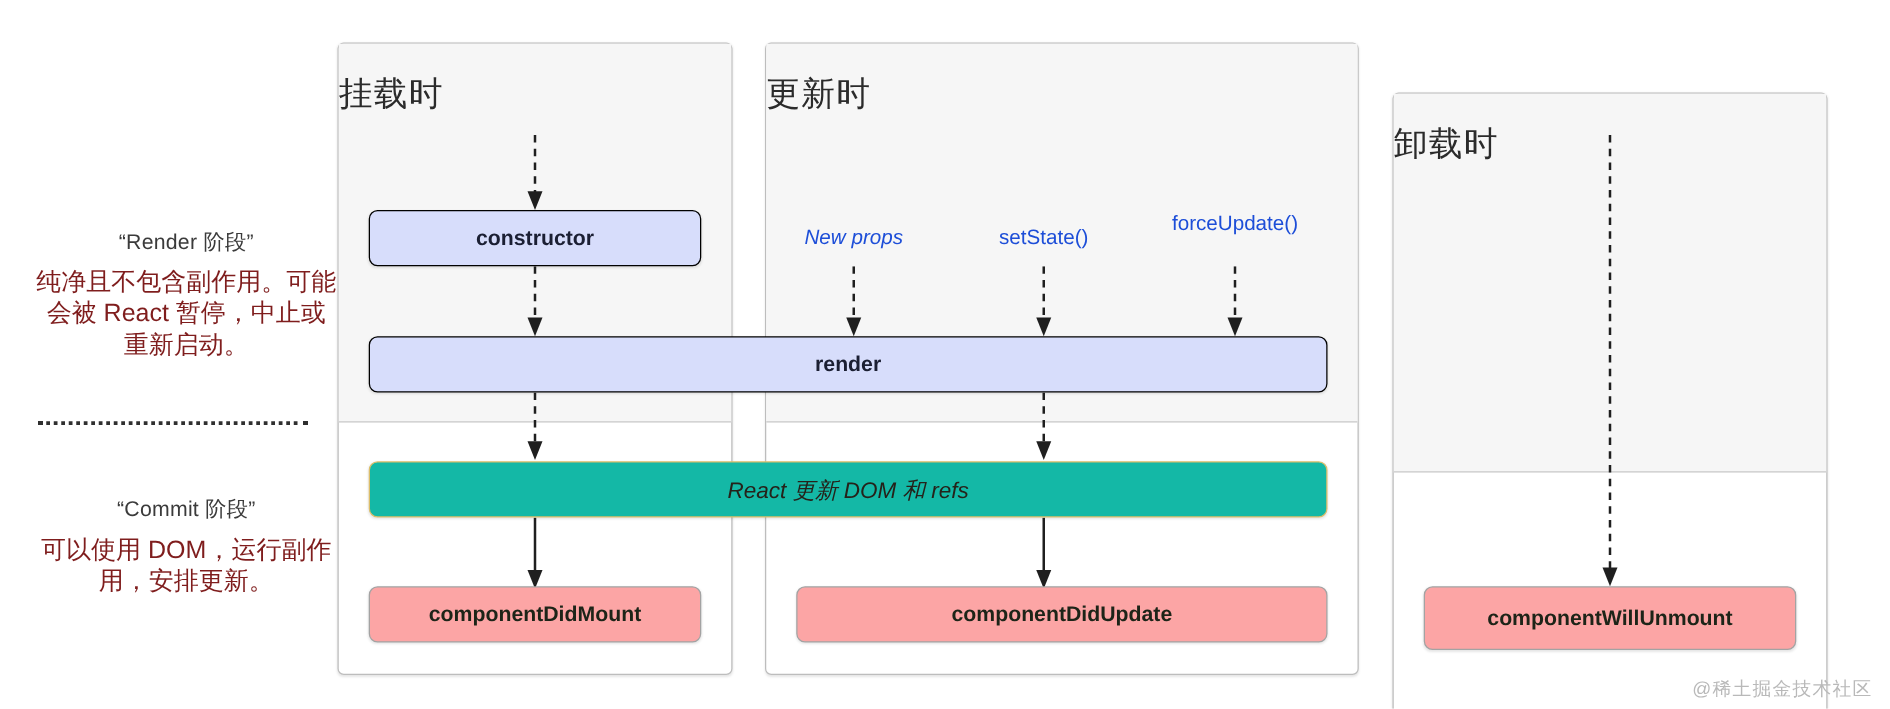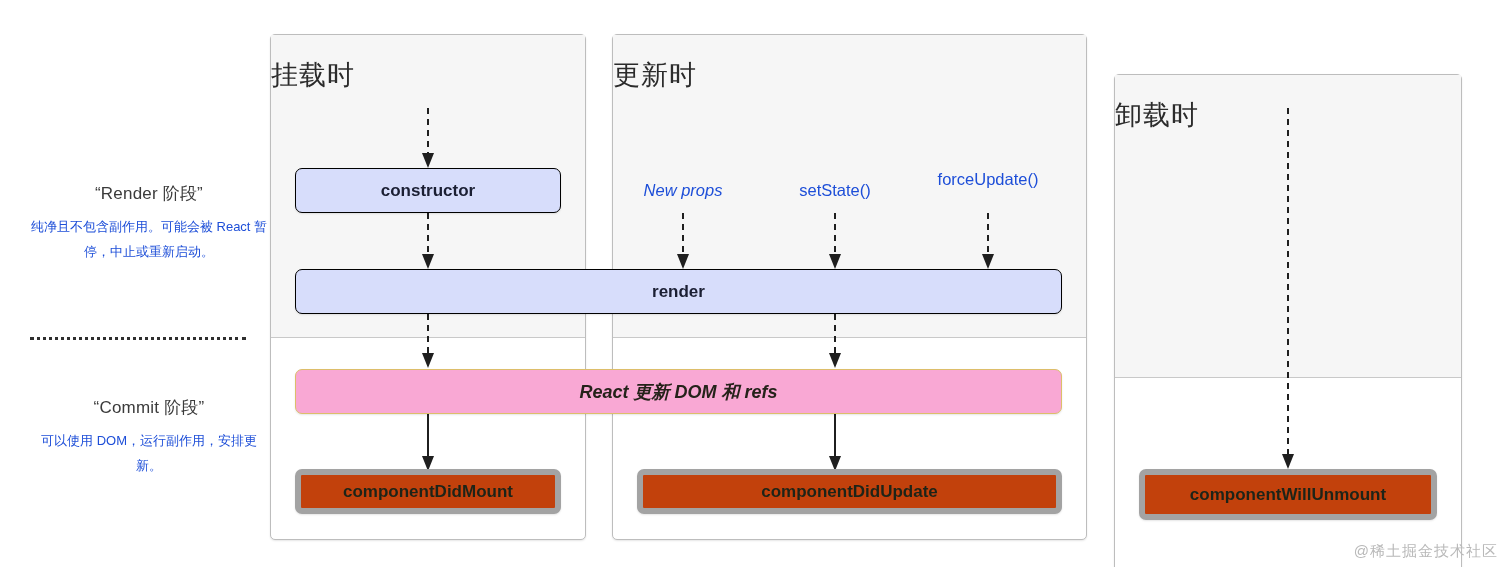--- a/index.html
+++ b/index.html
@@ -28,23 +28,23 @@
     color: #333333;
   }
   .legend-title {
     font-size: 17px;
     color: #3b3b3b;
     letter-spacing: .2px;
     margin-bottom: 9px;
     white-space: nowrap;
   }
   .legend-desc {
-    font-size: 13px;
+    font-size: 20px;
     line-height: 25px;
-    color: #1d4ed8;
+    color: #7f1d1d;
   }
   #legend-render { top: 182px; }
   #legend-commit { top: 396px; }
 
   .legend-divider {
     position: absolute;
     left: 30px;
     top: 337px;
     width: 216px;
     height: 0;
@@ -90,30 +90,30 @@
     color: #1f1f1f;
     box-shadow: 0 1px 2px rgba(0,0,0,.10);
     z-index: 6;
   }
   .node.blue {
     background: #d7ddfb;
     border: 1px solid #000000;
     color: #1b1f33;
   }
   .node.yellow {
-    background: #f9a8d4;
+    background: #14b8a6;
     border: 1px solid #ddbe6a;
     color: #25221a;
-    font-weight: bold;
+    font-weight: normal;
     font-style: italic;
     font-size: 18px;
   }
   .node.green {
-    background: #c2410c;
-    border: 6px solid #a3a3a3;
+    background: #fca5a5;
+    border: 1px solid #a3a3a3;
     color: #1d2418;
   }
 
   
   .trigger-label {
     position: absolute;
     text-align: center;
     font-size: 16.5px;
     color: #1d4ed8;
     white-space: nowrap;

